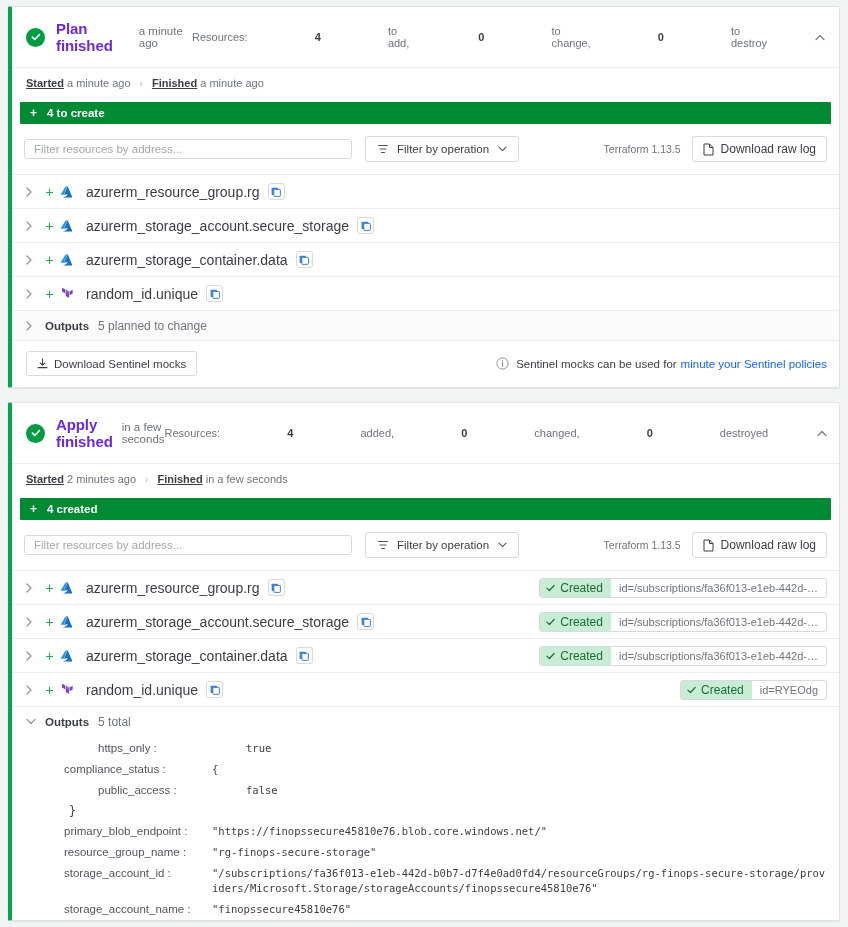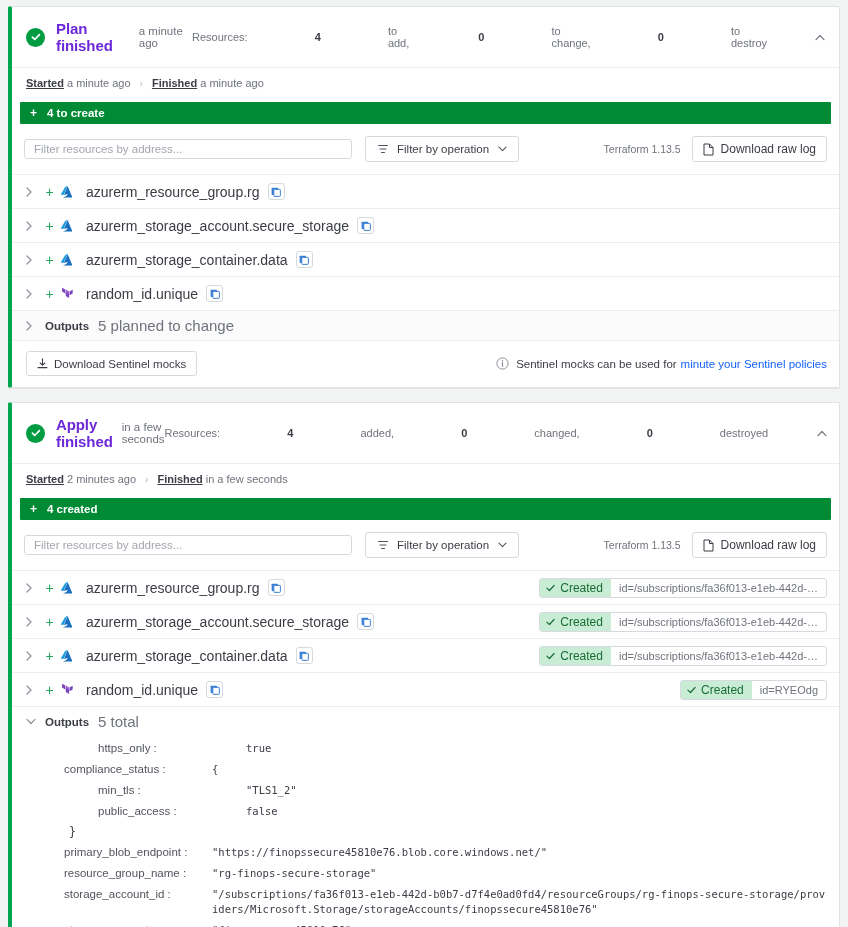--- a/index.html
+++ b/index.html
@@ -209,21 +209,21 @@
   .out-row {
     display: flex;
     align-items: center;
     border-top: 1px solid #ebedf0;
     height: 30px;
     padding: 0 12px 0 14px;
     background: #fbfbfc;
   }
   .out-row.plain { background: #fff; }
   .out-label { font-size: 11.5px; font-weight: bold; color: #3b3d45; margin-left: 6px; }
-  .out-count { font-size: 15px; color: #6f737c; margin-left: 9px; }
+  .out-count { font-size: 12px; color: #6f737c; margin-left: 9px; }
 
   
   .sent-row {
     display: flex;
     align-items: center;
     border-top: 1px solid #ebedf0;
     padding: 10px 12px 11px 14px;
   }
   .sent-btn {
     height: 25px;
@@ -702,24 +702,20 @@
     <div class="out-body">
       <div class="kv lvl2">
         <span class="k">https_only :</span>
         <span class="v">true</span>
       </div>
       <div class="kv lvl1">
         <span class="k">compliance_status :</span>
         <span class="v">{</span>
       </div>
       <div class="kv lvl2">
-        <span class="k">min_tls :</span>
-        <span class="v">"TLS1_2"</span>
-      </div>
-      <div class="kv lvl2">
         <span class="k">public_access :</span>
         <span class="v">false</span>
       </div>
       <div class="brace">}</div>
       <div class="kv lvl1">
         <span class="k">primary_blob_endpoint :</span>
         <span class="v">"https://finopssecure45810e76.blob.core.windows.net/"</span>
       </div>
       <div class="kv lvl1">
         <span class="k">resource_group_name :</span>

